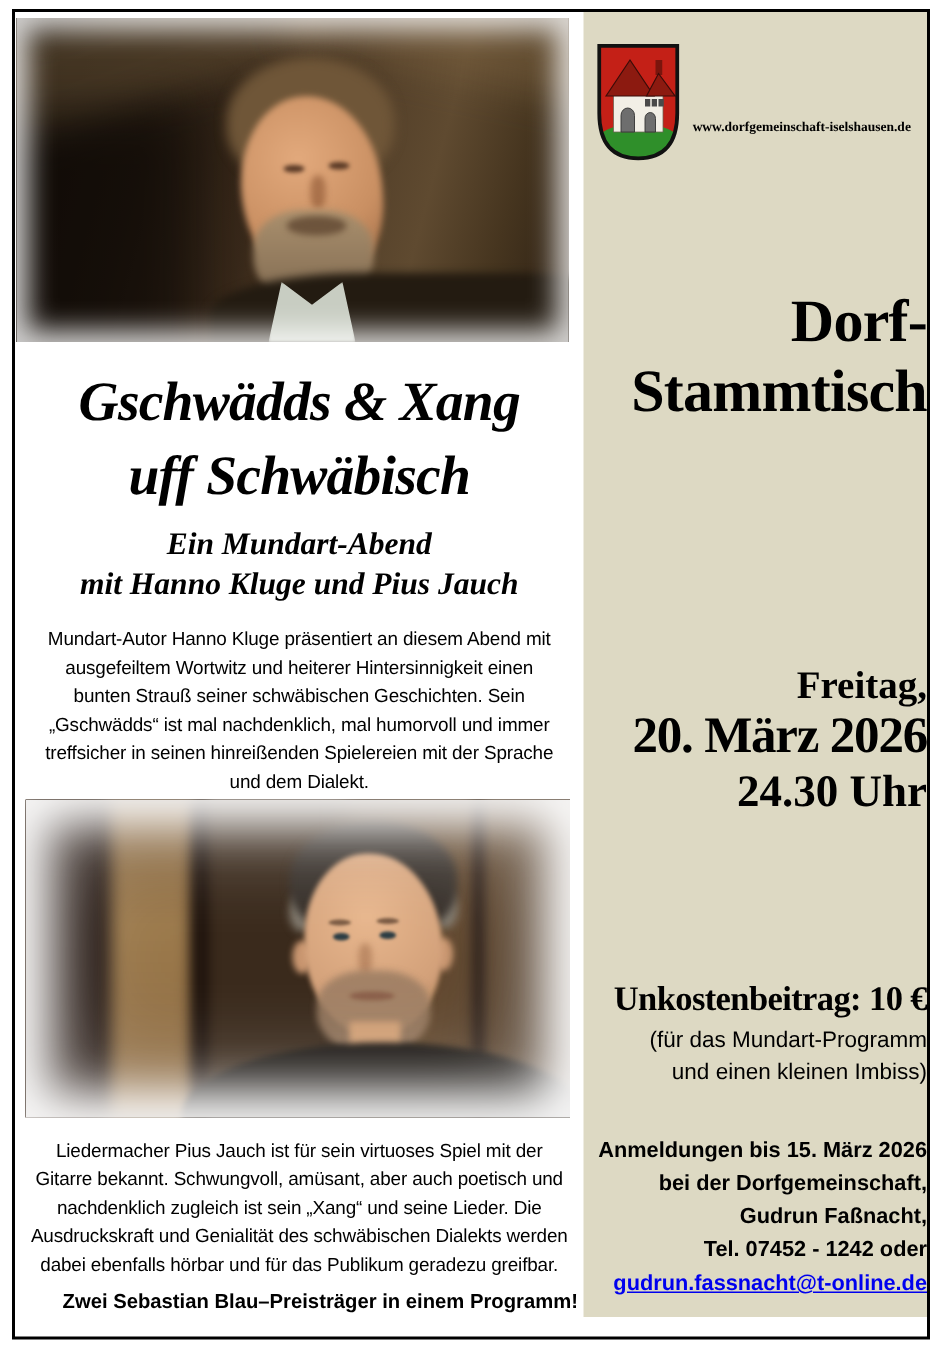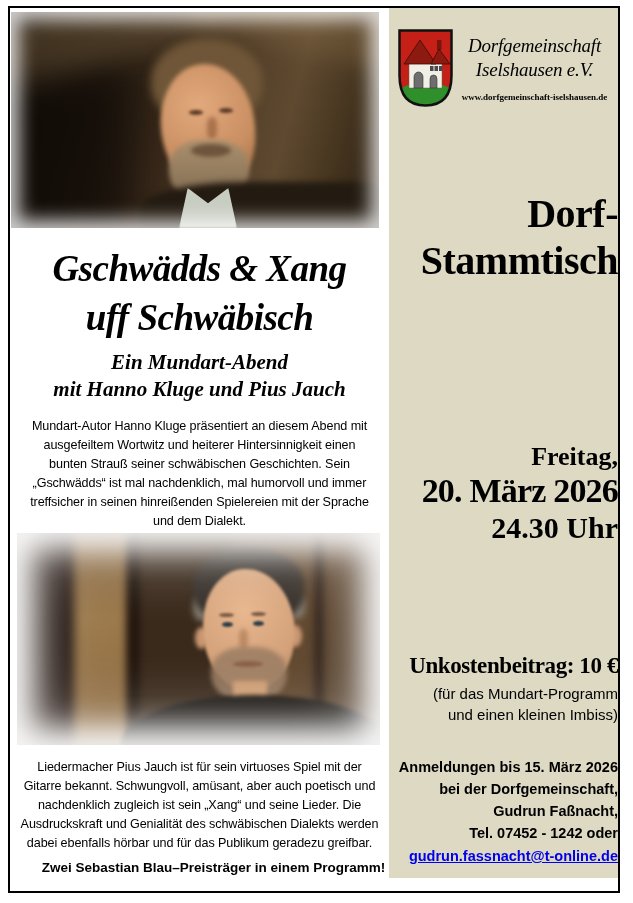--- a/index.html
+++ b/index.html
@@ -20,21 +20,21 @@
   .serif { font-family:"Liberation Serif", serif; }
   .preline { white-space:pre-line; }
 
   .logo-row { position:absolute; top:18px; left:6px; right:4px; height:96px; }
   .crest { position:absolute; left:2px; top:2px; width:57px; height:80px; }
   .orgtext {
     position:absolute; left:60px; top:8px; right:0; text-align:center;
     font:italic 19px/24px "Liberation Serif", serif; white-space:pre-line; letter-spacing:-0.2px;
   }
   .website {
-    position:absolute; left:60px; top:66px; right:0; text-align:center;
+    position:absolute; left:60px; top:53px; right:0; text-align:center;
     font:bold 9px/11px "Liberation Serif", serif;
   }
   .event-title { top:182px; font:bold 40px/47px "Liberation Serif", serif; letter-spacing:-0.5px; }
   .event-sub   { top:278px; font:bold 28px/32px "Liberation Serif", serif; }
   .l-freitag   { top:434px; font:bold 26px/30px "Liberation Serif", serif; }
   .l-date      { top:463px; font:bold 34px/40px "Liberation Serif", serif; letter-spacing:-0.8px; }
   .l-time      { top:503px; font:bold 30px/34px "Liberation Serif", serif; }
   .venue       { top:538px; font:bold 24px/27.5px "Liberation Serif", serif; }
   .fee         { top:645px; font:bold 23px/26px "Liberation Serif", serif; letter-spacing:-0.4px; }
   .fee-note    { top:675px; font:15px/21px "Liberation Sans", sans-serif; }
@@ -193,22 +193,20 @@
             <polygon points="34,36 42,21 53,36" fill="#8c1a10" stroke="#3a0c08" stroke-width="0.8"></polygon>
             <rect x="33" y="38" width="3.5" height="5" fill="#4a4a4a"></rect>
             <rect x="37.5" y="38" width="3.5" height="5" fill="#4a4a4a"></rect>
             <rect x="42" y="38" width="3.5" height="5" fill="#4a4a4a"></rect>
             <path d="M17,60 v-11 a4.5,5 0 0 1 9,0 v11 z" fill="#6e6e6e" stroke="#333" stroke-width="0.6"></path>
             <path d="M33,60 v-9 a3.5,4 0 0 1 7,0 v9 z" fill="#6e6e6e" stroke="#333" stroke-width="0.6"></path>
           </g>
           <path d="M2.5,2.5 h52 v45 q0,30 -26,30 q-26,0 -26,-30 Z" fill="none" stroke="#111" stroke-width="2.5"></path>
         </svg>
       </span>
-      <div class="orgtext">Dorfgemeinschaft
-Iselshausen e.V.</div>
       <div class="website">www.dorfgemeinschaft-iselshausen.de</div>
     </div>
 
     <div class="block event-title preline">Dorf-
 Stammtisch</div>
 
     <div class="block l-freitag">Freitag,</div>
     <div class="block l-date">20. März 2026</div>
     <div class="block l-time">24.30 Uhr</div>
 

